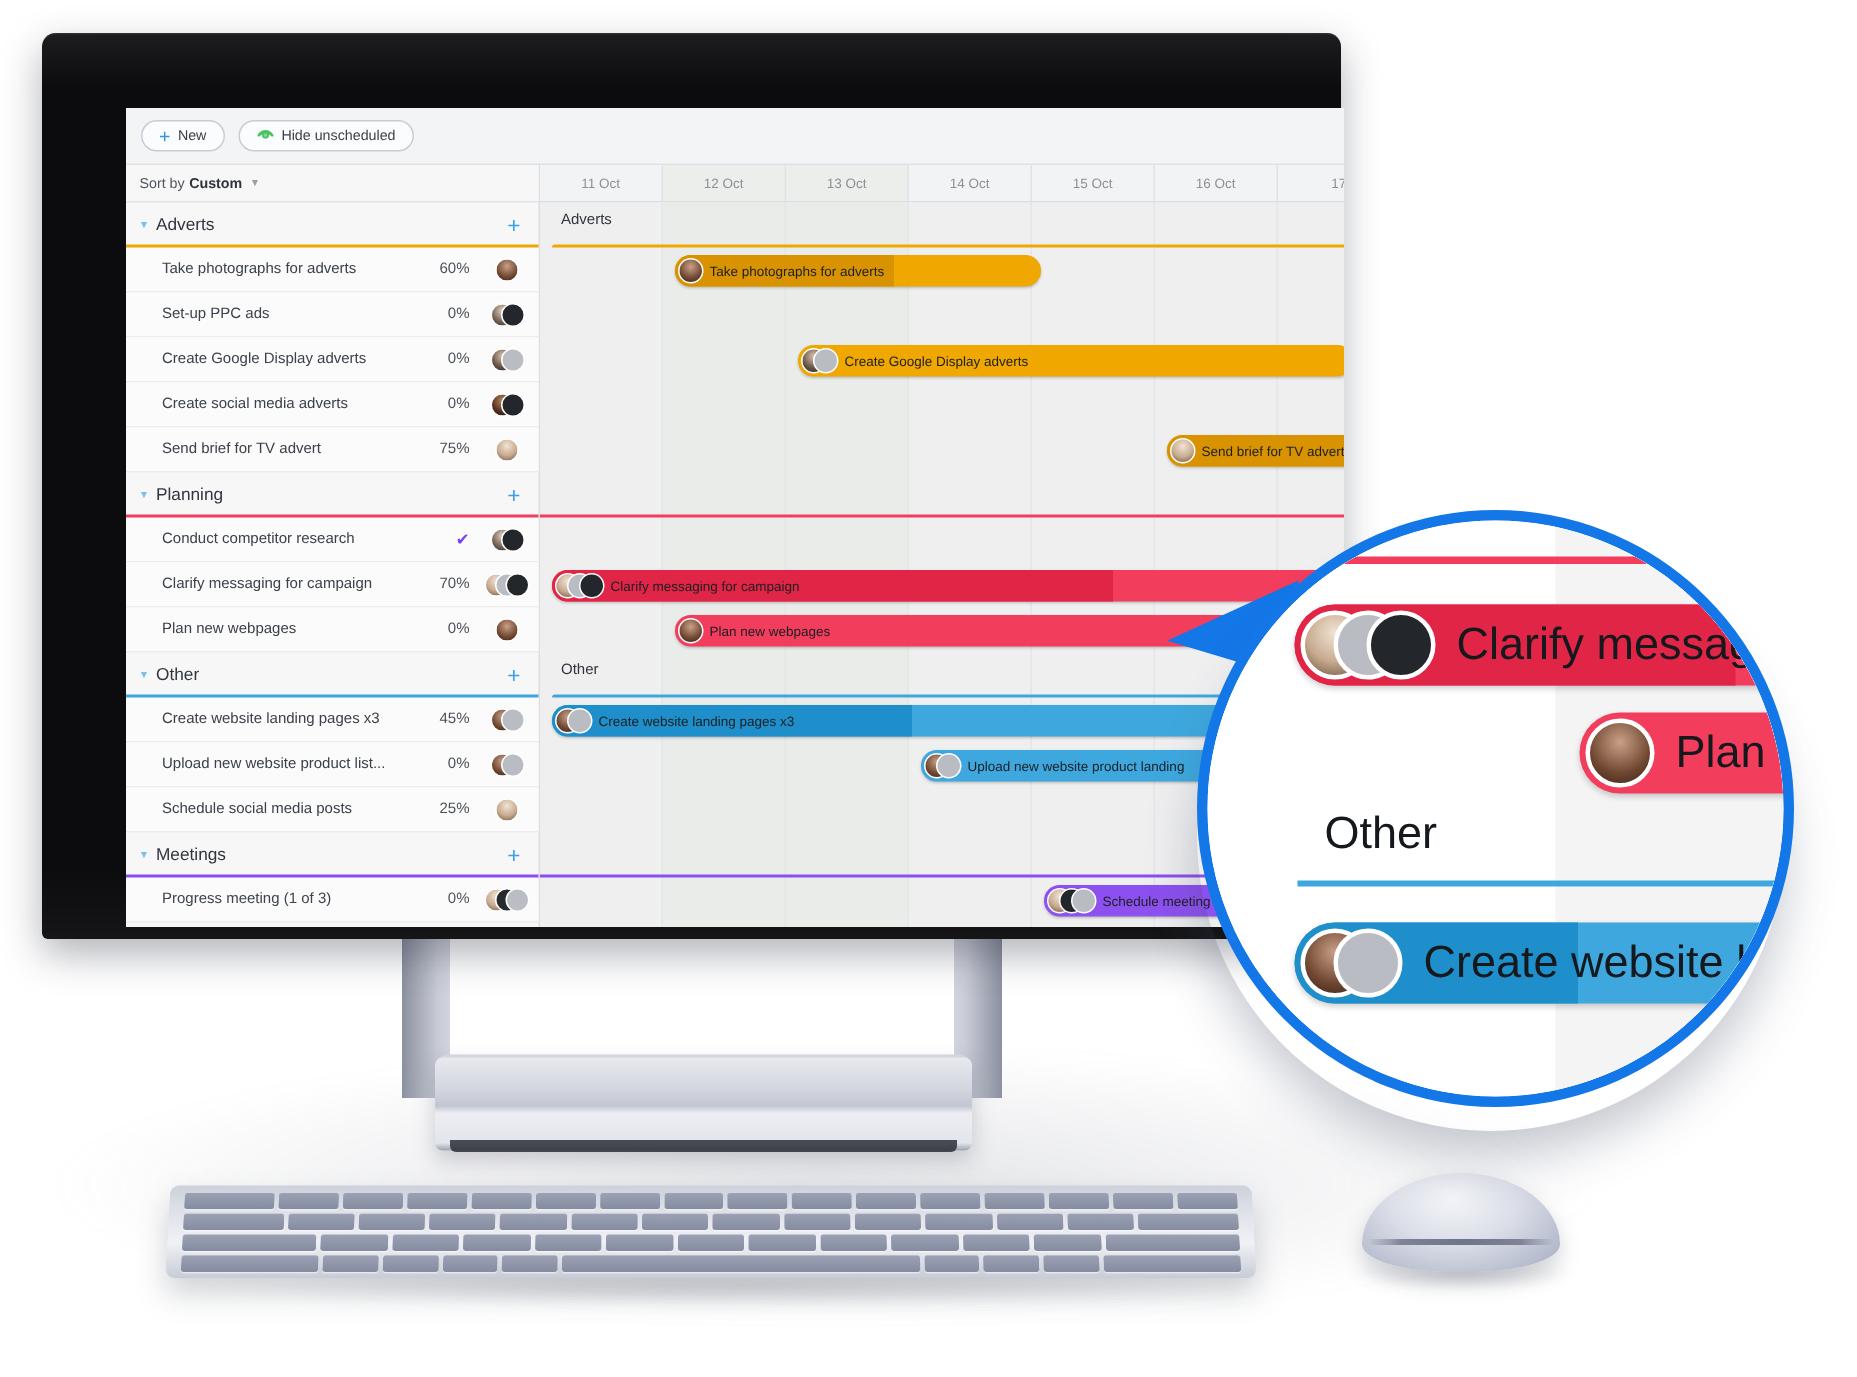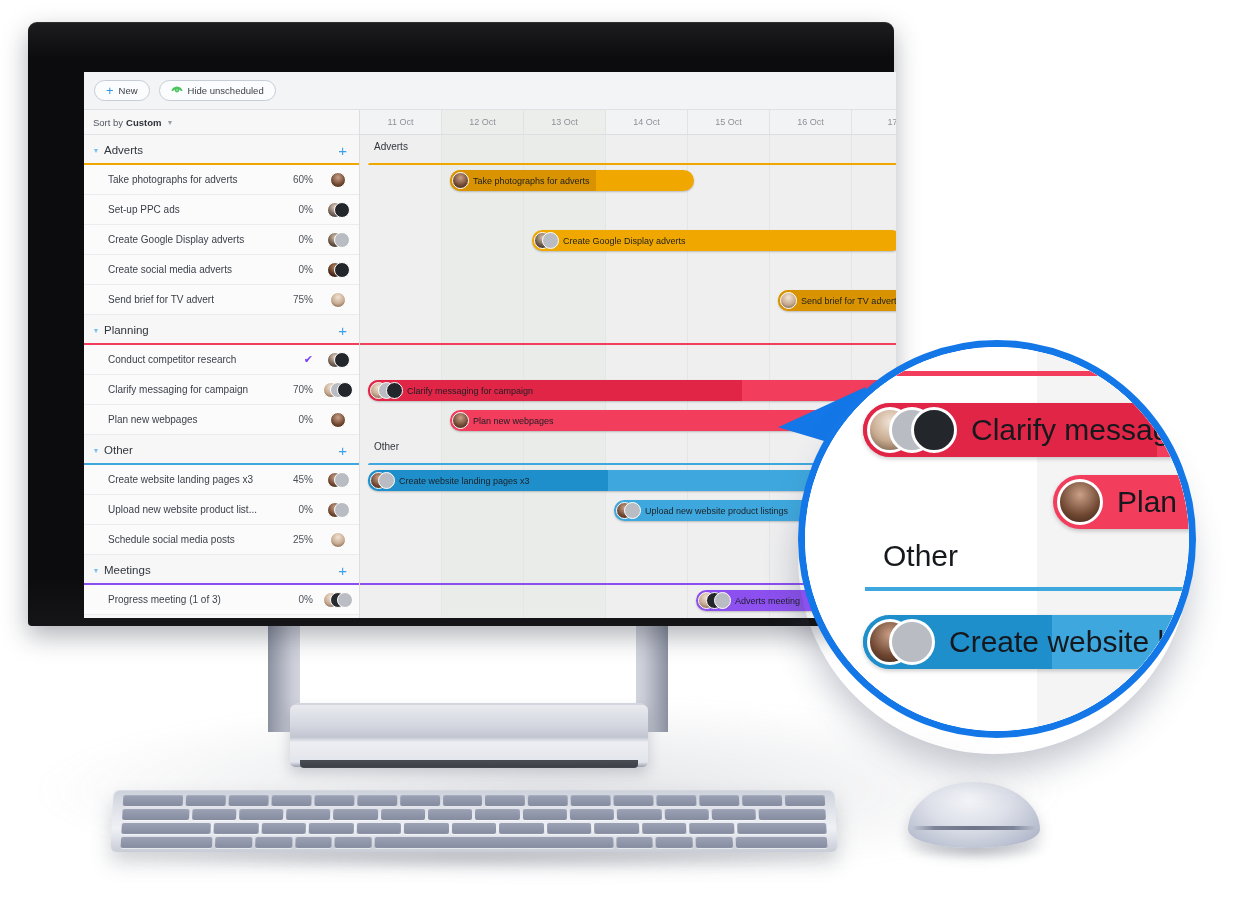--- a/index.html
+++ b/index.html
@@ -479,37 +479,37 @@
                     </div>
                   </div>
                   <div class="g-row">
                     <div class="bar" style="left: 254px; width: 288px; background: rgb(62, 168, 222);">
                       <span class="bav">
                         <span style="display: flex; align-items: center;">
                           <span class="av a1"></span>
                           <span class="av gray stack"></span>
                         </span>
                       </span>
-                      <span class="blabel">Upload new website product listings</span>
+                      <span class="blabel">Upload new website product landing</span>
                     </div>
                   </div>
                   <div class="g-row"></div>
                   <div class="g-row">
                     <div class="g-groupline" style="background: rgb(139, 77, 240); bottom: 0px;"></div>
                   </div>
                   <div class="g-row">
                     <div class="bar" style="left: 336px; width: 206px; background: rgb(139, 77, 240);">
                       <span class="bav">
                         <span style="display: flex; align-items: center;">
                           <span class="av a5"></span>
                           <span class="av dark stack"></span>
                           <span class="av gray stack"></span>
                         </span>
                       </span>
-                      <span class="blabel">Adverts meeting</span>
+                      <span class="blabel">Schedule meeting</span>
                     </div>
                   </div>
                 </div>
             </div>
           </div>
 
         </div>
       </div>
 
     </div>

